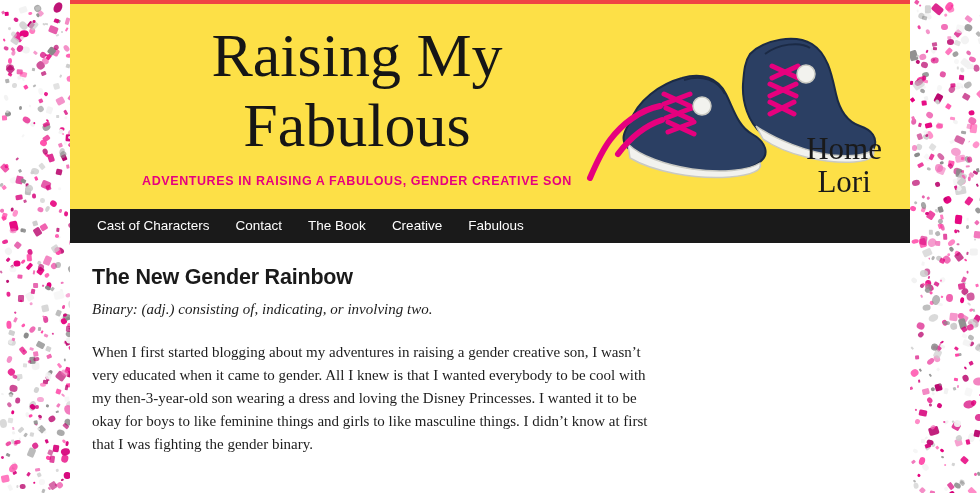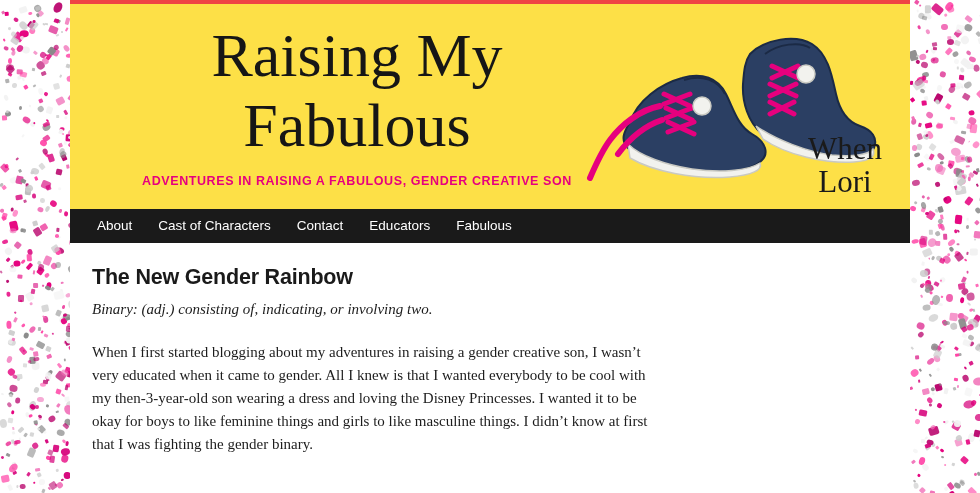--- a/index.html
+++ b/index.html
@@ -888,31 +888,31 @@
               <path d="M106 94 L132 106"></path>
               <path d="M108 108 L134 120"></path>
               <path d="M100 92 C80 96 62 110 50 126 C44 134 36 150 30 164" stroke-width="6"></path>
               <path d="M102 106 C84 112 70 124 58 140" stroke-width="6"></path>
             </g>
             <circle cx="142" cy="92" r="9" fill="#f2f2ee" stroke="#c9c9c2" stroke-width="1.5"></circle>
           </g>
         </svg>
 
         <div class="author-name">
-          <span>When</span><br>
+          <span>Home</span><br>
           <span>Lori</span>
         </div>
       </div>
     </div>
 
     <div class="nav-bar">
-      <a class="nav-item">About</a>
       <a class="nav-item">Cast of Characters</a>
       <a class="nav-item">Contact</a>
-      <a class="nav-item">Educators</a>
+      <a class="nav-item">The Book</a>
+      <a class="nav-item">Creative</a>
       <a class="nav-item">Fabulous</a>
     </div>
 
     <div class="main">
       <div class="post">
         <h1 class="post-title">The New Gender Rainbow</h1>
         <div class="post-body">
           <p class="italic">Binary: (adj.) consisting of, indicating, or involving two.</p>
           <p>When I first started blogging about my adventures in raising a gender creative son, I wasn’t very educated when it came to gender. All I knew is that I wanted everybody to be cool with my then-3-year-old son wearing a dress and loving the Disney Princesses. I wanted it to be okay for boys to like feminine things and girls to like masculine things. I didn’t know at first that I was fighting the gender binary.</p>
         </div>

